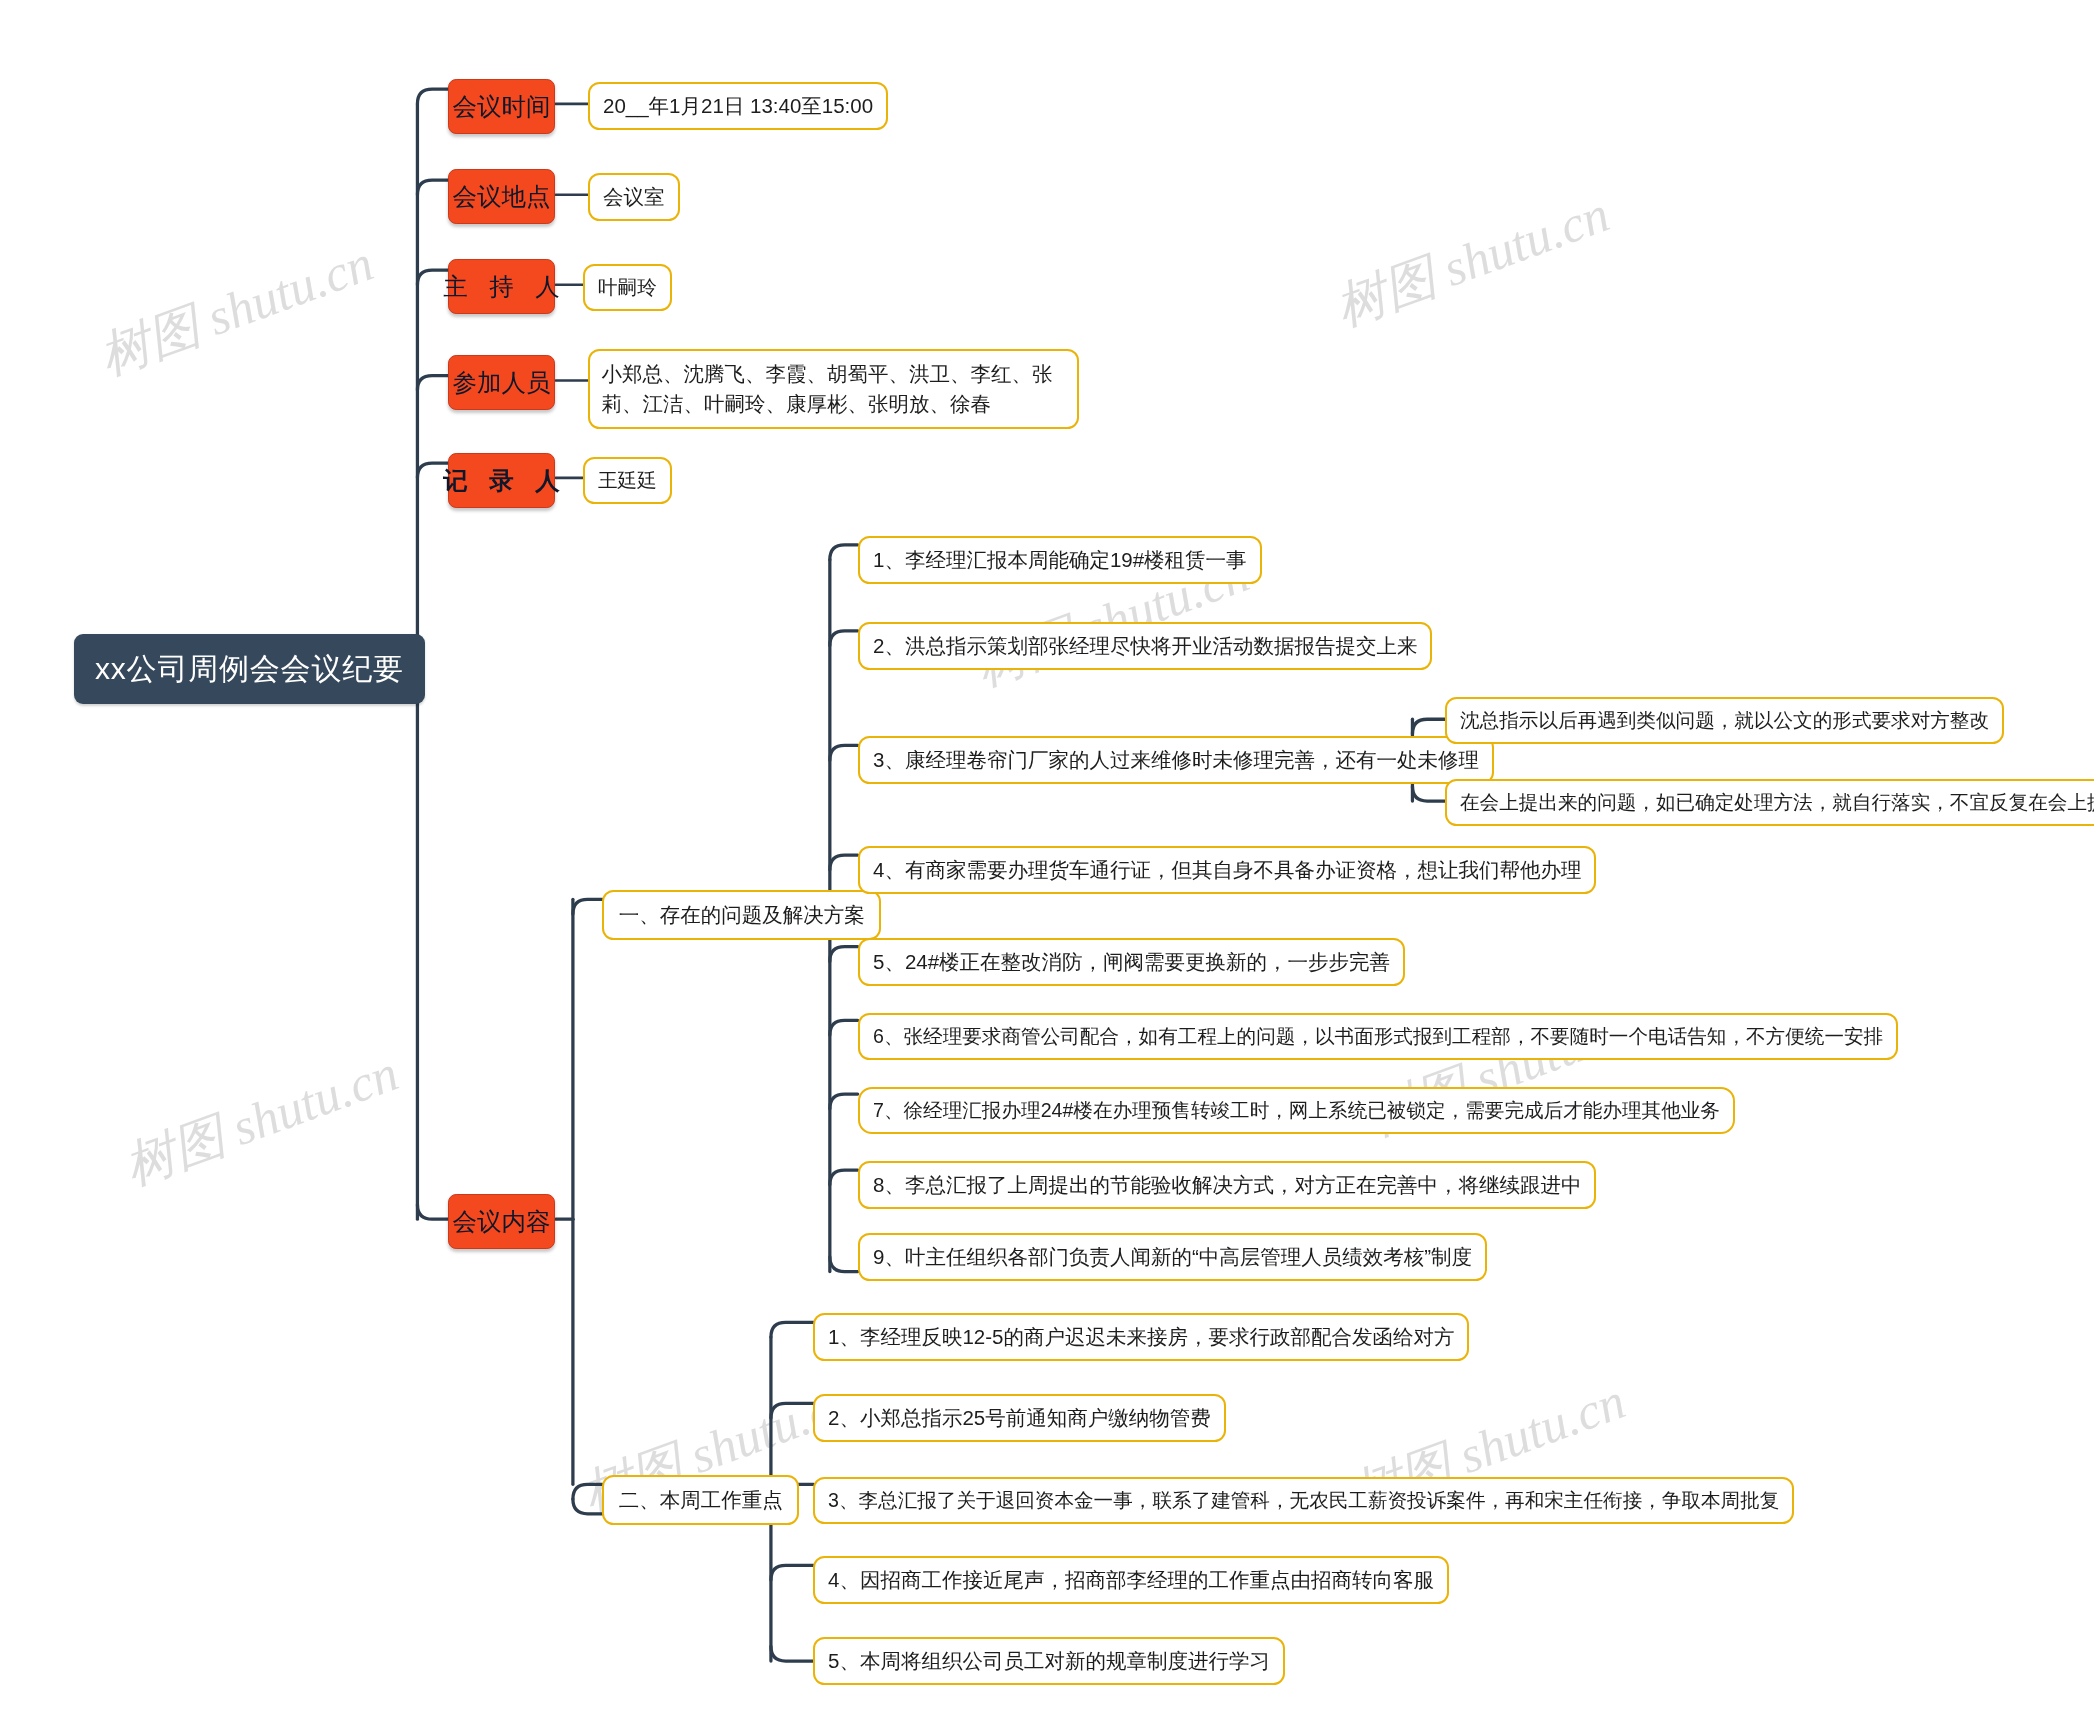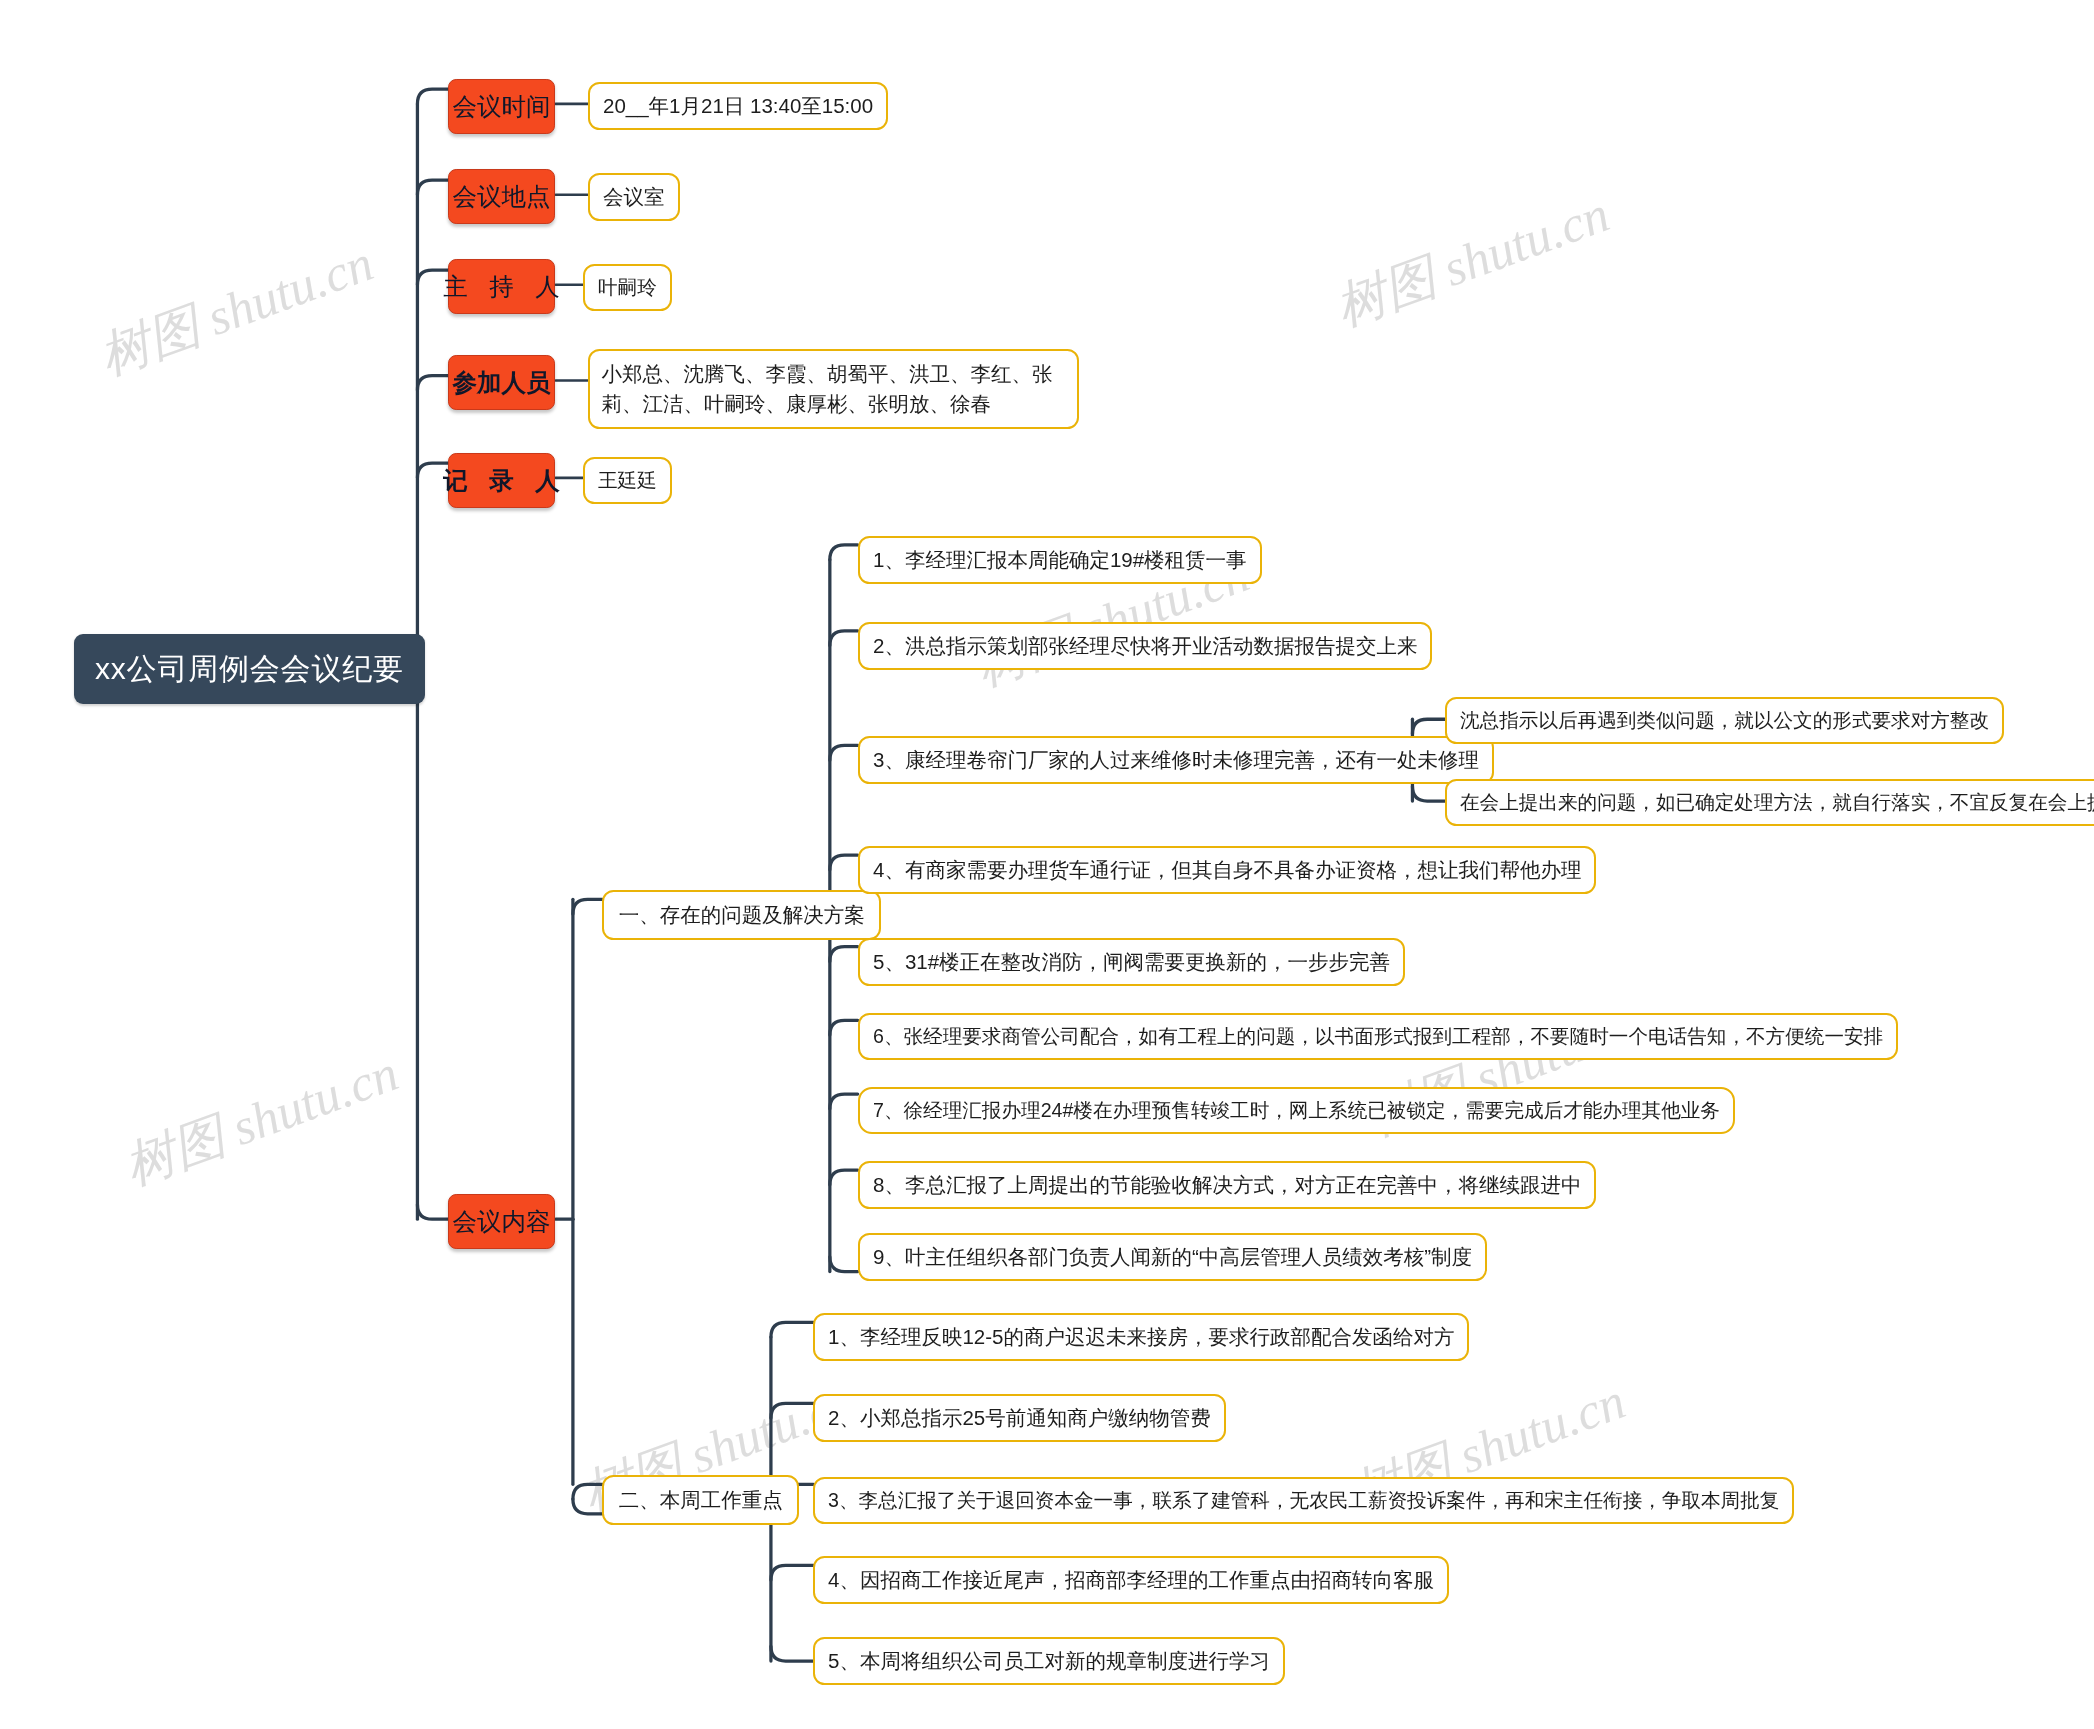--- a/index.html
+++ b/index.html
@@ -157,39 +157,39 @@
 
   <div class="node cat" style="left:448px; top:79px; width:107px;">会议时间</div>
   <div class="node plain" style="left:588px; top:82px;">20__年1月21日 13:40至15:00</div>
 
   <div class="node cat" style="left:448px; top:169px; width:107px;">会议地点</div>
   <div class="node plain" style="left:588px; top:173px;">会议室</div>
 
   <div class="node cat spaced" style="left:448px; top:259px; width:107px;">主 持 人</div>
   <div class="node plain sm" style="left:583px; top:264px;">叶嗣玲</div>
 
-  <div class="node cat" style="left:448px; top:355px; width:107px;font-weight:bold;">参加人员</div>
+  <div class="node cat" style="left:448px; top:355px; width:107px;">参加人员</div>
   <div class="node plain wrap" style="left:588px; top:349px; width:491px;">小郑总、沈腾飞、李霞、胡蜀平、洪卫、李红、张莉、江洁、叶嗣玲、康厚彬、张明放、徐春</div>
 
   <div class="node cat spaced" style="left:448px; top:453px; width:107px;font-weight:bold;">记 录 人</div>
   <div class="node plain sm" style="left:583px; top:457px;">王廷廷</div>
 
   <div class="node cat" style="left:448px; top:1194px; width:107px;">会议内容</div>
 
   <div class="node plain sec" style="left:602px; top:890px;">一、存在的问题及解决方案</div>
 
   <div class="node plain" style="left:858px; top:536px;">1、李经理汇报本周能确定19#楼租赁一事</div>
   <div class="node plain" style="left:858px; top:622px;">2、洪总指示策划部张经理尽快将开业活动数据报告提交上来</div>
   <div class="node plain" style="left:858px; top:736px;">3、康经理卷帘门厂家的人过来维修时未修理完善，还有一处未修理</div>
 
   <div class="node plain sm" style="left:1445px; top:697px;">沈总指示以后再遇到类似问题，就以公文的形式要求对方整改</div>
   <div class="node plain sm" style="left:1445px; top:779px;">在会上提出来的问题，如已确定处理方法，就自行落实，不宜反复在会上提出</div>
 
   <div class="node plain" style="left:858px; top:846px;">4、有商家需要办理货车通行证，但其自身不具备办证资格，想让我们帮他办理</div>
-  <div class="node plain" style="left:858px; top:938px;">5、31#楼正在整改消防，闸阀需要更换新的，一步步完善</div>
+  <div class="node plain" style="left:858px; top:938px;">5、24#楼正在整改消防，闸阀需要更换新的，一步步完善</div>
   <div class="node plain sm" style="left:858px; top:1013px;">6、张经理要求商管公司配合，如有工程上的问题，以书面形式报到工程部，不要随时一个电话告知，不方便统一安排</div>
   <div class="node plain sm" style="left:858px; top:1087px;border-radius:14px;">7、徐经理汇报办理24#楼在办理预售转竣工时，网上系统已被锁定，需要完成后才能办理其他业务</div>
   <div class="node plain" style="left:858px; top:1161px;">8、李总汇报了上周提出的节能验收解决方式，对方正在完善中，将继续跟进中</div>
   <div class="node plain" style="left:858px; top:1233px;">9、叶主任组织各部门负责人闻新的“中高层管理人员绩效考核”制度</div>
 
   <div class="node plain sec" style="left:602px; top:1475px;">二、本周工作重点</div>
 
   <div class="node plain" style="left:813px; top:1313px;">1、李经理反映12-5的商户迟迟未来接房，要求行政部配合发函给对方</div>
   <div class="node plain" style="left:813px; top:1394px;">2、小郑总指示25号前通知商户缴纳物管费</div>
   <div class="node plain sm" style="left:813px; top:1477px;">3、李总汇报了关于退回资本金一事，联系了建管科，无农民工薪资投诉案件，再和宋主任衔接，争取本周批复</div>

